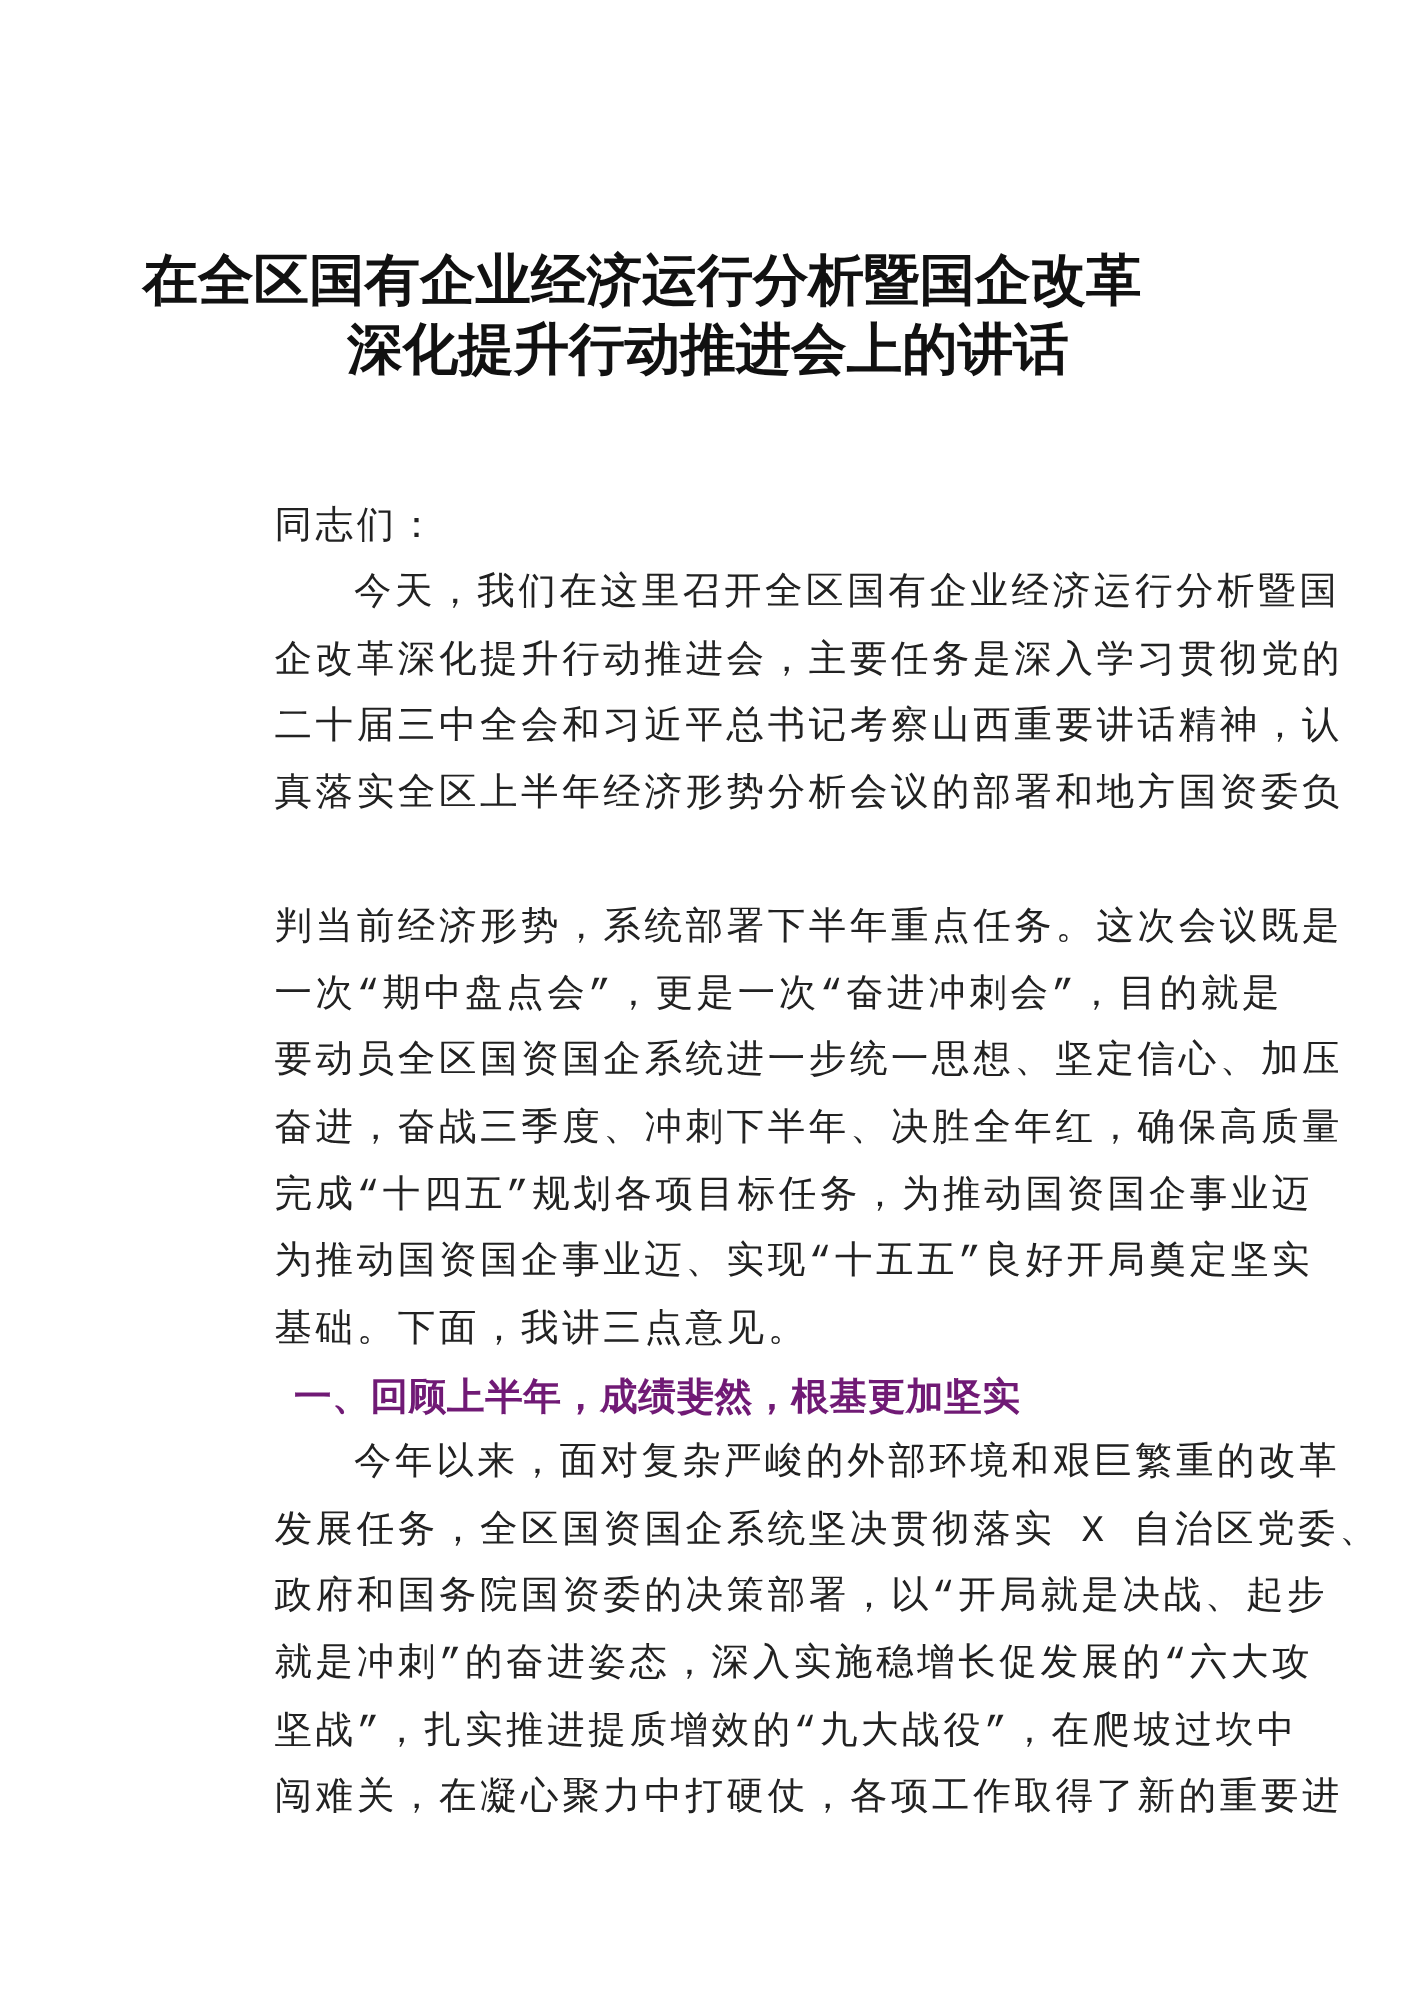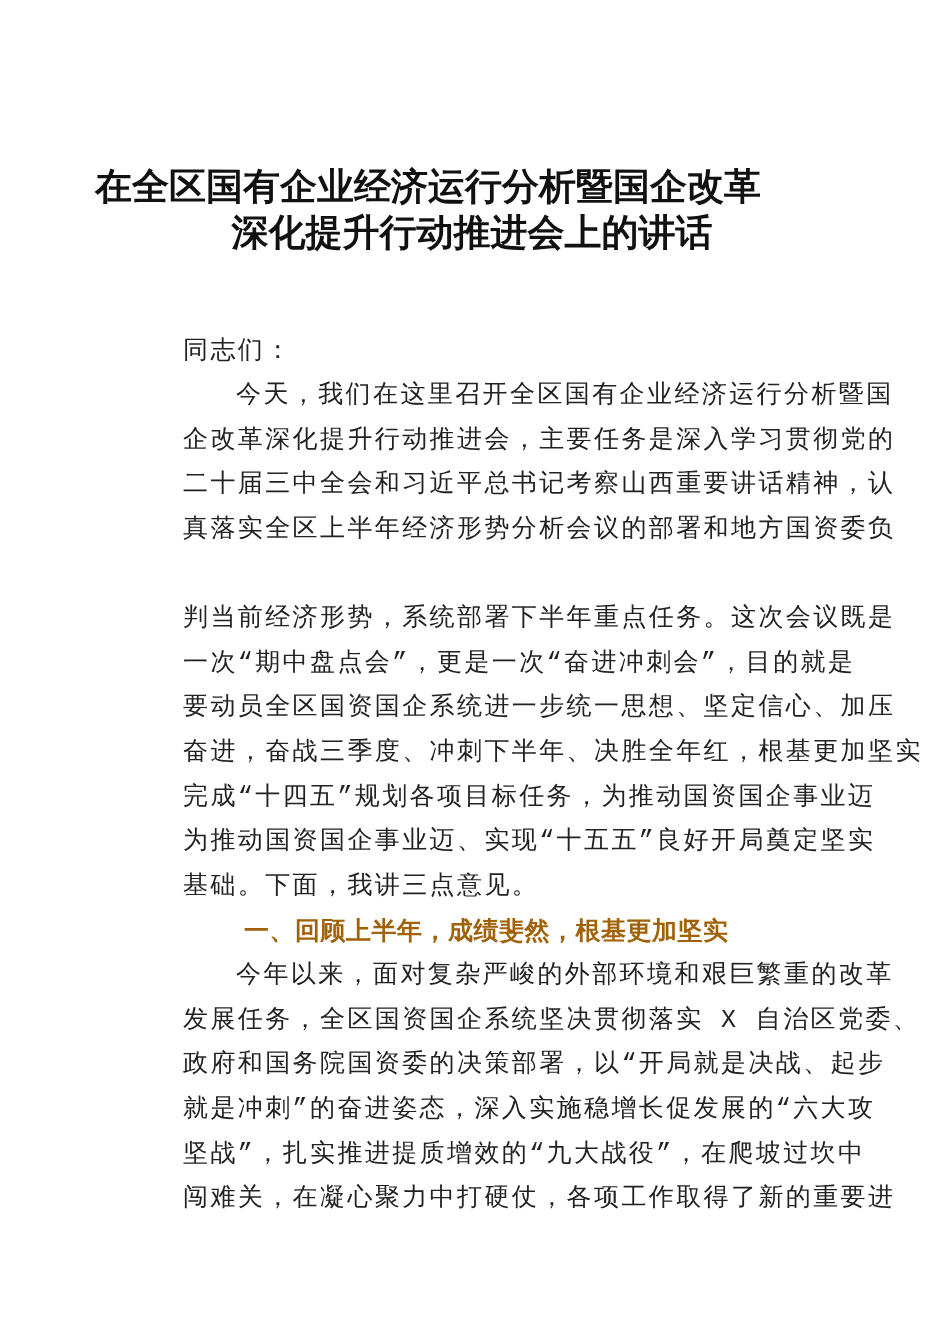--- a/index.html
+++ b/index.html
@@ -47,45 +47,44 @@
     line-height: 30px;
     margin-left: 36px;
   }
   .line.indent { left: 200px; }
   .heading {
     position: absolute;
     left: 196px;
     font-family: "DejaVu Sans", "Liberation Sans", sans-serif;
     font-weight: bold;
     font-size: 25px;
-    color: #a16207;
+    color: #701a75;
     white-space: nowrap;
     letter-spacing: 0.5px;
     line-height: 30px;
-    margin-left: 48px;
   }
 </style>
 </head>
 <body>
 
 <div class="page">
 
   <div class="title l1">在全区国有企业经济运行分析暨国企改革</div>
   <div class="title l2">深化提升行动推进会上的讲话</div>
 
   <div class="line" style="top:337px">同志们：</div>
 
   <div class="line indent" style="top:381px">今天，我们在这里召开全区国有企业经济运行分析暨国</div>
   <div class="line" style="top:426px">企改革深化提升行动推进会，主要任务是深入学习贯彻党的</div>
   <div class="line" style="top:470px">二十届三中全会和习近平总书记考察山西重要讲话精神，认</div>
   <div class="line" style="top:515px">真落实全区上半年经济形势分析会议的部署和地方国资委负</div>
   <div class="line" style="top:604px">判当前经济形势，系统部署下半年重点任务。这次会议既是</div>
   <div class="line" style="top:649px">一次“期中盘点会”，更是一次“奋进冲刺会”，目的就是</div>
   <div class="line" style="top:693px">要动员全区国资国企系统进一步统一思想、坚定信心、加压</div>
-  <div class="line" style="top:738px">奋进，奋战三季度、冲刺下半年、决胜全年红，根基更加坚实</div>
+  <div class="line" style="top:738px">奋进，奋战三季度、冲刺下半年、决胜全年红，确保高质量</div>
   <div class="line" style="top:783px">完成“十四五”规划各项目标任务，为推动国资国企事业迈</div>
   <div class="line" style="top:827px">为推动国资国企事业迈、实现“十五五”良好开局奠定坚实</div>
   <div class="line" style="top:872px">基础。下面，我讲三点意见。</div>
 
   <div class="heading" style="top:916px">一、回顾上半年，成绩斐然，根基更加坚实</div>
 
   <div class="line indent" style="top:961px">今年以来，面对复杂严峻的外部环境和艰巨繁重的改革</div>
   <div class="line" style="top:1006px">发展任务，全区国资国企系统坚决贯彻落实 X 自治区党委、</div>
   <div class="line" style="top:1050px">政府和国务院国资委的决策部署，以“开局就是决战、起步</div>
   <div class="line" style="top:1095px">就是冲刺”的奋进姿态，深入实施稳增长促发展的“六大攻</div>

